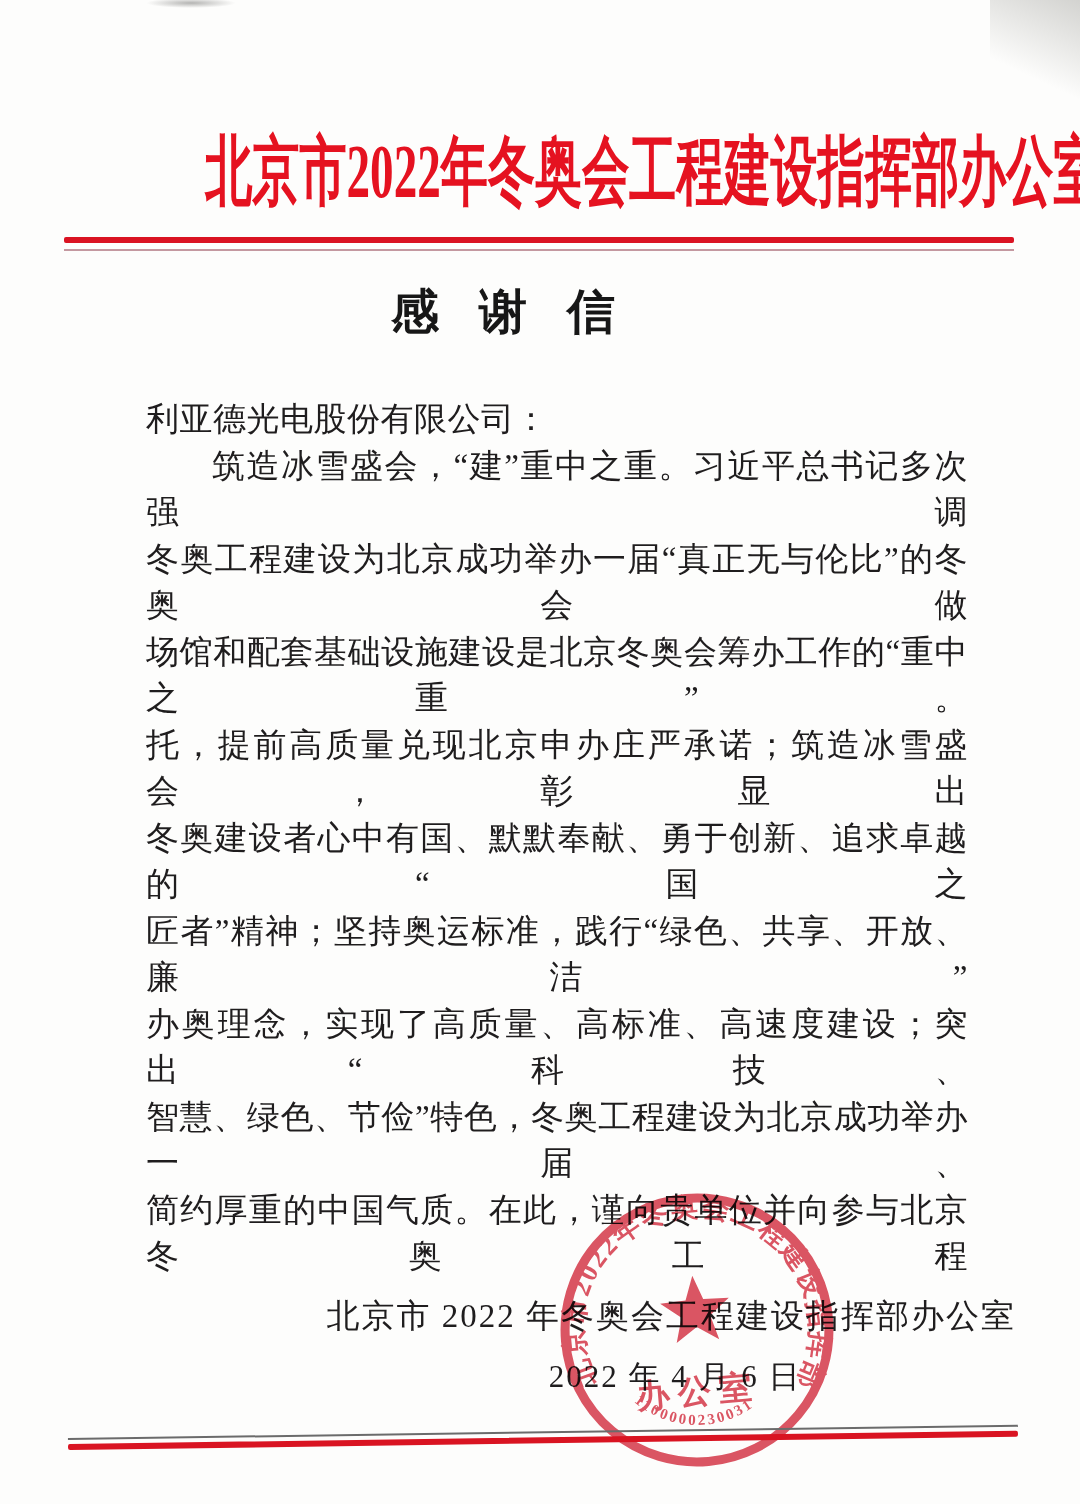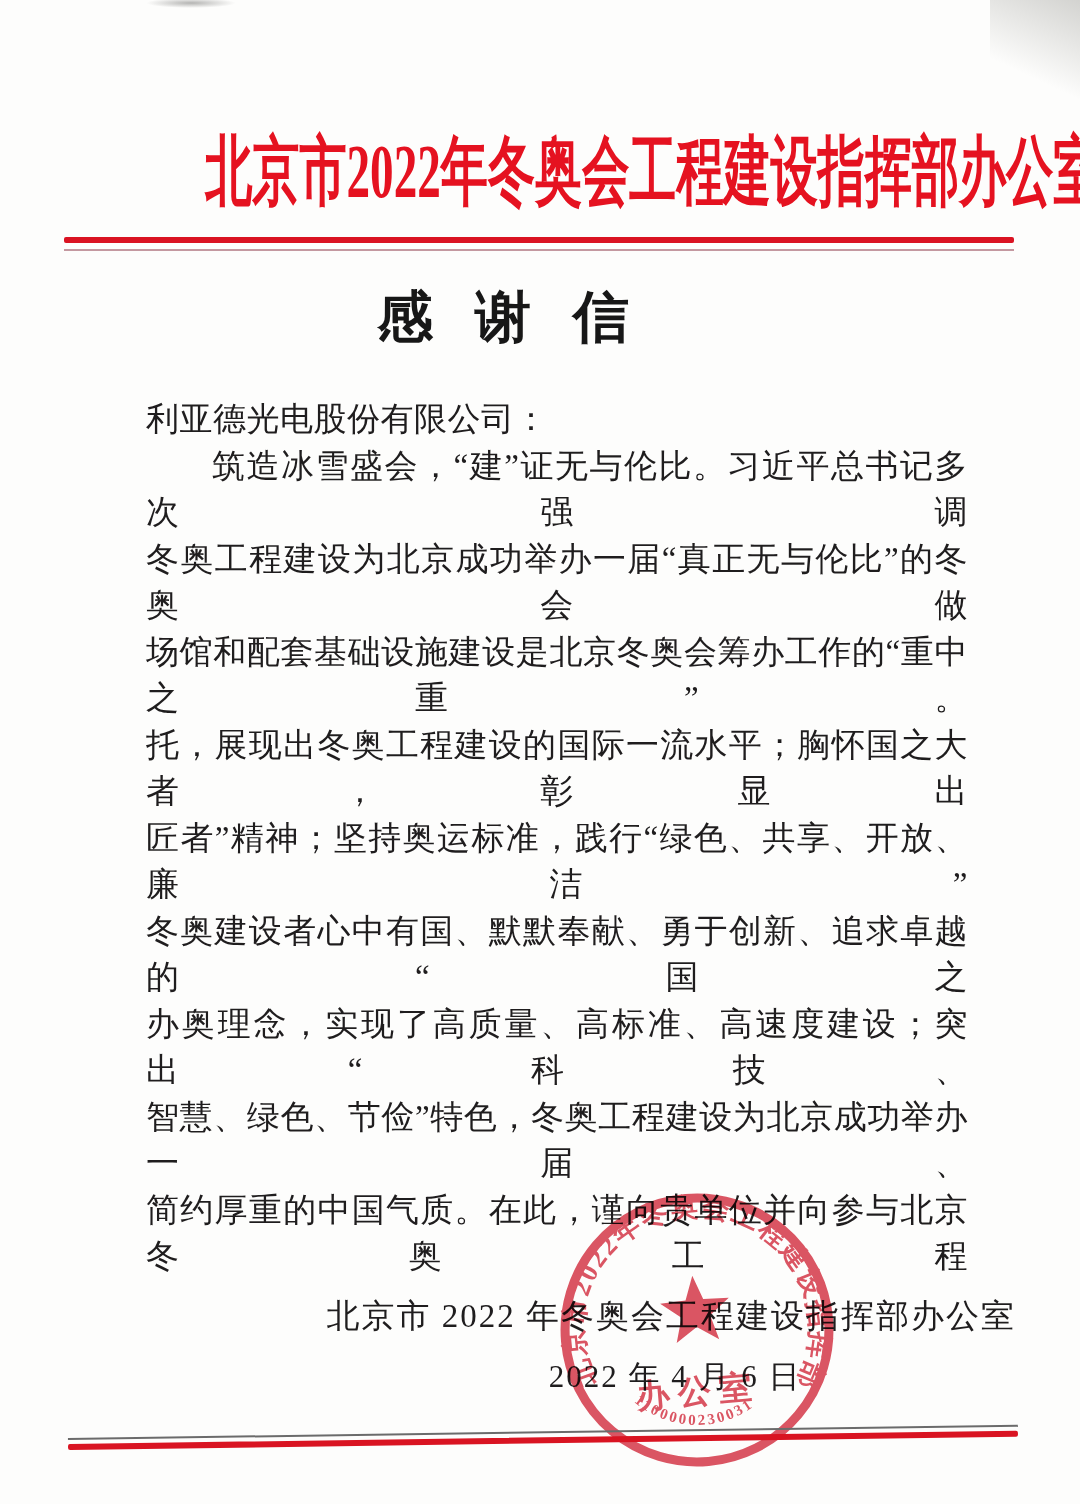--- a/index.html
+++ b/index.html
@@ -32,21 +32,21 @@
     transform: scaleX(0.62); transform-origin: 50% 50%;
     letter-spacing: 0px; line-height: 1.2;
   }
   .masthead-rule { position: absolute; top: 237px; left: 64px; width: 950px; }
   .masthead-rule .thick { height: 6px; background: #da1322; border-radius: 2px; }
   .masthead-rule .gap   { height: 6px; }
   .masthead-rule .thin  { height: 2px; background: #c498a0; }
   
   .doc-title {
     position: absolute; top: 280px; left: 0; width: 1020px;
-    text-align: center; font-size: 56px; font-weight: bold;
+    text-align: center; font-size: 48px; font-weight: bold;
     letter-spacing: 14px; color: #171717;
   }
   
   .letter-body {
     position: absolute; top: 396px; left: 146px; width: 822px;
     font-size: 33px; line-height: 46.5px; letter-spacing: 0.5px;
     font-weight: 500;
   }
   .bline { text-align: justify; text-align-last: justify; }
   .bline.indent { text-indent: 2em; }
@@ -94,26 +94,26 @@
   <div class="masthead-rule">
     <div class="thick"></div>
     <div class="gap"></div>
     <div class="thin"></div>
   </div>
 
   <div class="doc-title">感 谢 信</div>
 
   <div class="letter-body">
     <div class="bline plast salutation">利亚德光电股份有限公司：</div>
-    <div class="bline indent">筑造冰雪盛会，“建”证无与伦比。习近平总书记多次强调</div>
+    <div class="bline indent">筑造冰雪盛会，“建”重中之重。习近平总书记多次强调</div>
     <div class="bline">冬奥工程建设为北京成功举办一届“真正无与伦比”的冬奥会做</div>
     <div class="bline">场馆和配套基础设施建设是北京冬奥会筹办工作的“重中之重”。</div>
-    <div class="bline">托，展现出冬奥工程建设的国际一流水平；胸怀国之大者，彰显出</div>
+    <div class="bline">托，提前高质量兑现北京申办庄严承诺；筑造冰雪盛会，彰显出</div>
+    <div class="bline">冬奥建设者心中有国、默默奉献、勇于创新、追求卓越的“国之</div>
     <div class="bline">匠者”精神；坚持奥运标准，践行“绿色、共享、开放、廉洁”</div>
-    <div class="bline">冬奥建设者心中有国、默默奉献、勇于创新、追求卓越的“国之</div>
     <div class="bline">办奥理念，实现了高质量、高标准、高速度建设；突出“科技、</div>
     <div class="bline">智慧、绿色、节俭”特色，冬奥工程建设为北京成功举办一届、</div>
     <div class="bline">简约厚重的中国气质。在此，谨向贵单位并向参与北京冬奥工程</div>
 
   </div>
 
   <div class="sig-org">北京市 2022 年冬奥会工程建设指挥部办公室</div>
   <div class="sig-date">2022 年 4 月 6 日</div>
 
   <svg class="stamp" viewBox="0 0 280 280" xmlns="http://www.w3.org/2000/svg">

